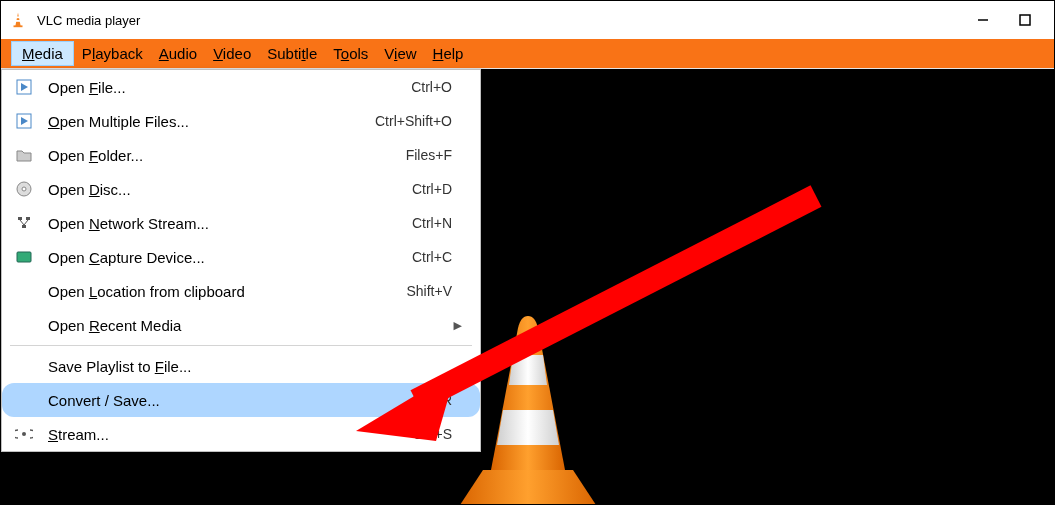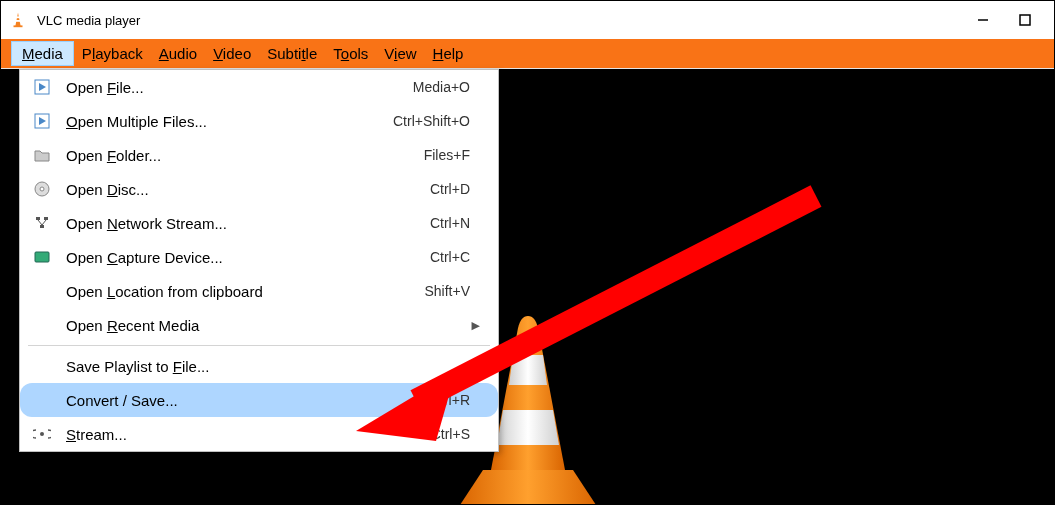--- a/index.html
+++ b/index.html
@@ -10,21 +10,21 @@
 .titlebar .title { font-size: 13px; }
 .titlebar .spacer { flex: 1; }
 .win-btn { width: 42px; height: 30px; display: flex; align-items: center; justify-content: center; font-size: 13px; }
 .menubar { height: 30px; display: flex; align-items: center; padding: 0 10px; background: #f97316; border-bottom: 1px solid #e5e5e5; }
 .menu-item { padding: 4px 8px; font-size: 15px; cursor: default; }
 .menu-item.open { background: #cce8ff; border: 1px solid #99d1ff; padding: 3px 10px; }
 .u { text-decoration: underline; }
 
 .content { position: absolute; top: 68px; left: 0; right: 0; bottom: 0; background: #000; }
 
-.dropdown { position: absolute; top: 68px; left: 18px; width: 480px; background: #fff; border: 1px solid #c0c0c0; box-shadow: 2px 2px 6px rgba(0,0,0,0.25); z-index: 20; }
+.dropdown { position: absolute; top: 68px; left: 0; width: 480px; background: #fff; border: 1px solid #c0c0c0; box-shadow: 2px 2px 6px rgba(0,0,0,0.25); z-index: 20; }
 .dd-item { display: flex; align-items: center; height: 34px; padding: 0 10px; font-size: 15px; }
 .dd-item.highlight { background: #aed6ff; border-radius: 12px; }
 .dd-icon { width: 24px; display: flex; justify-content: center; margin-right: 12px; color: #555; }
 .dd-label { flex: 1; }
 .dd-shortcut { color: #333; padding-right: 18px; font-size: 14px; }
 .dd-sub { color: #555; margin-right: 8px; font-size: 11px; }
 .dd-sep { height: 1px; background: #d4d4d4; margin: 3px 8px; }
 
 
 .cone { position: absolute; left: 50%; transform: translateX(-50%); bottom: -6px; z-index: 5; }
@@ -96,21 +96,21 @@
 
 <div class="dropdown">
   <div class="dd-item">
     <span class="dd-icon">
         <svg width="16" height="16">
           <rect x="1" y="1" width="14" height="14" fill="none" stroke="#4a88c7"></rect>
           <polygon points="5,4 5,12 12,8" fill="#4a88c7"></polygon>
         </svg>
       </span>
     <span class="dd-label">Open <span class="u">F</span>ile...</span>
-    <span class="dd-shortcut">Media+O</span>
+    <span class="dd-shortcut">Ctrl+O</span>
   </div>
   <div class="dd-item">
     <span class="dd-icon">
         <svg width="16" height="16">
           <rect x="1" y="1" width="14" height="14" fill="none" stroke="#4a88c7"></rect>
           <polygon points="5,4 5,12 12,8" fill="#4a88c7"></polygon>
         </svg>
       </span>
     <span class="dd-label"><span class="u">O</span>pen Multiple Files...</span>
     <span class="dd-shortcut">Ctrl+Shift+O</span>

